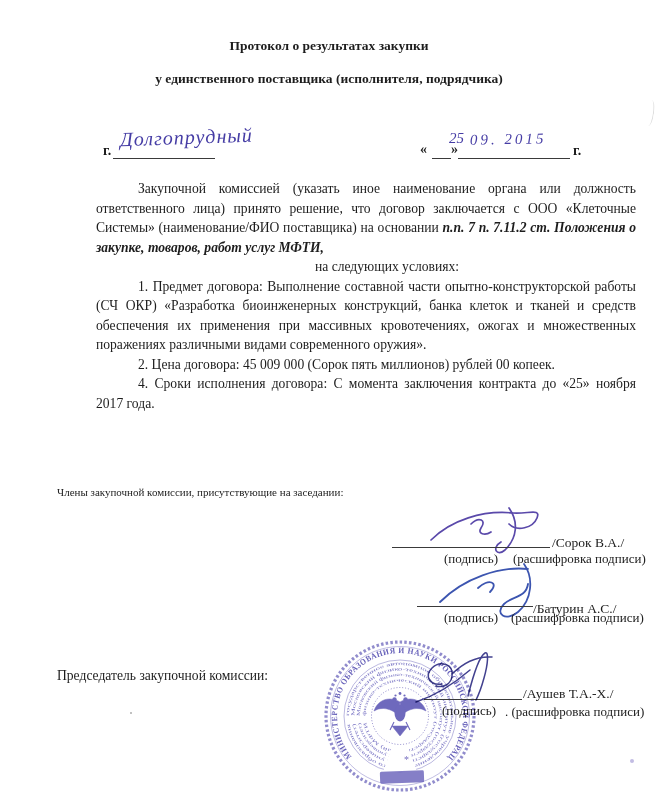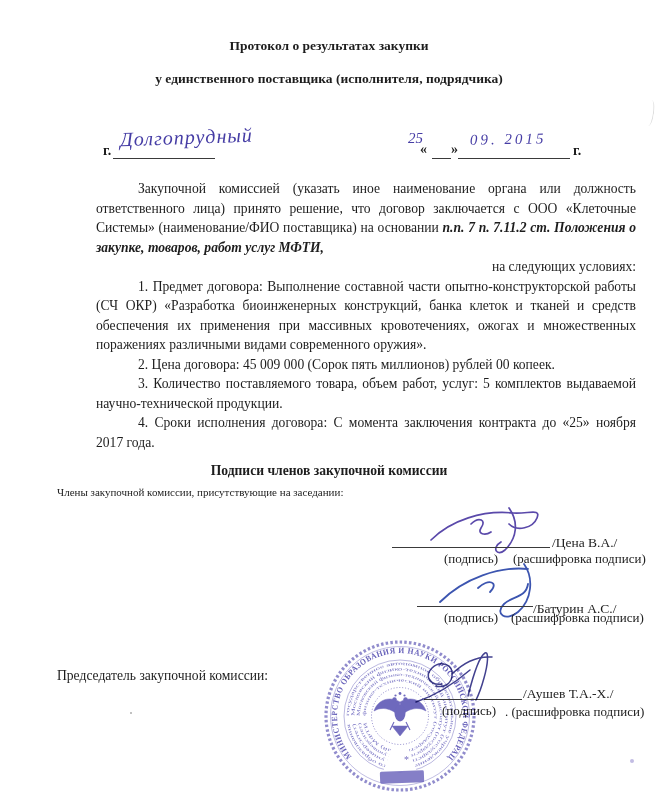--- a/index.html
+++ b/index.html
@@ -10,33 +10,33 @@
     overflow:hidden; margin:0 auto;
   }
   .abs { position:absolute; }
   .t1 { top:38px; left:0; width:100%; text-align:center; font-size:13.5px; font-weight:bold; }
   .t2 { top:71px; left:0; width:100%; text-align:center; font-size:13.5px; font-weight:bold; }
   .hand {
     font-style:italic; color:#463da5; display:inline-block;
     font-family:"Liberation Serif",serif; white-space:nowrap;
   }
   .city-hand { top:126px; left:120px; font-size:20px; letter-spacing:1px; transform:rotate(-2deg); }
-  .day-hand  { top:130px; left:408px; font-size:15px; }
+  .day-hand  { top:130px; left:449px; font-size:15px; }
   .my-hand   { top:131px; left:470px; font-size:15px; letter-spacing:3px; transform:rotate(-1deg); }
   .uline { border-bottom:1.2px solid #3a3a3a; }
   .city-uline { top:143px; left:113px; width:102px; height:16px; }
   .day-uline  { top:143px; left:432px; width:19px; height:16px; }
   .my-uline   { top:143px; left:458px; width:112px; height:16px; }
   .q1 { top:142px; left:420px; font-size:14px; font-weight:bold; }
   .q2 { top:142px; left:451px; font-size:14px; font-weight:bold; }
   .gpref { top:143px; left:103px; font-size:14px; font-weight:bold; }
   .gsuf  { top:143px; left:573px; font-size:14px; font-weight:bold; }
   .content { top:179px; left:57px; width:540px; font-size:13.6px; line-height:19.5px; text-align:justify;margin-left:39px; }
   .content p { text-indent:42px; }
-  .content p.noj { text-align:right; }
+  .content p.noj { text-align:center; }
   .bi { font-weight:bold; font-style:italic; }
   .sig-heading { top:463px; left:0; width:100%; text-align:center; font-size:13.6px; font-weight:bold; }
   .sig-intro   { top:486px; left:57px; font-size:11px; }
   .sigline { border-top:1.1px solid #3a3a3a; height:0; }
   .sig-name { font-size:13.5px; white-space:nowrap; }
   .sig-label { font-size:13px; color:#222; text-align:right; white-space:nowrap; }
   .chair-label { top:668px; left:57px; font-size:13.6px; }
   .stamp { top:636px; left:320px; mix-blend-mode:multiply; opacity:.95; }
   .scribble { mix-blend-mode:multiply; }
   .edge-mark { top:100px; left:646px; width:8px; height:26px; border-right:1.5px solid #c9c9c9;
@@ -62,36 +62,34 @@
   <span class="abs q2">»</span>
   <span class="abs uline my-uline"></span>
   <span class="abs hand my-hand">09. 2015</span>
   <span class="abs gsuf">г.</span>
 
   <div class="abs content">
     <p><span>Закупочной комиссией (указать иное наименование органа или должность ответственного лица) принято решение, что договор заключается с ООО «Клеточные Системы» (наименование/ФИО поставщика) на основании </span><span class="bi">п.п. 7 п. 7.11.2 ст. Положения о закупке, товаров, работ услуг МФТИ,</span></p>
     <p class="noj">на следующих условиях:</p>
     <p>1. Предмет договора: Выполнение составной части опытно-конструкторской работы (СЧ ОКР) «Разработка биоинженерных конструкций, банка клеток и тканей и средств обеспечения их применения при массивных кровотечениях, ожогах и множественных поражениях различными видами современного оружия».</p>
     <p>2. Цена договора: 45 009 000 (Сорок пять миллионов) рублей 00 копеек.</p>
-    <p>3. Количество поставляемого товара, объем работ, услуг: 5 комплектов выдаваемой научно-технической продукции.</p>
     <p>4. Сроки исполнения договора: С момента заключения контракта до «25» ноября 2017 года.</p>
   </div>
 
-  <div class="abs sig-heading">Подписи членов закупочной комиссии</div>
   <div class="abs sig-intro">Члены закупочной комиссии, присутствующие на заседании:</div>
 
   <svg class="abs scribble" style="top:504px;left:425px;" width="135" height="52" viewBox="0 0 135 52">
     <g fill="none" stroke="#5a49aa" stroke-width="1.7" stroke-linecap="round">
       <path d="M6 36 C26 16 58 6 88 9 C104 10 116 4 112 14 C108 24 92 28 84 20"></path>
       <path d="M84 4 C94 18 92 34 80 46 C72 53 66 44 76 38"></path>
       <path d="M46 20 C54 12 62 16 56 24 C52 30 60 32 66 28"></path>
     </g>
   </svg>
   <div class="abs sigline" style="top:547px;left:392px;width:158px;"></div>
-  <span class="abs sig-name" style="top:535px;left:552px;">/Цена В.А./</span>
+  <span class="abs sig-name" style="top:535px;left:552px;">/Сорок В.А./</span>
   <span class="abs sig-label" style="top:551px;left:428px;width:70px;">(подпись)</span>
   <span class="abs sig-label" style="top:551px;left:513px;width:110px;">(расшифровка подписи)</span>
 
   <svg class="abs scribble" style="top:562px;left:430px;" width="130" height="58" viewBox="0 0 130 58">
     <g fill="none" stroke="#3c55b0" stroke-width="1.8" stroke-linecap="round">
       <path d="M10 40 C34 16 70 4 98 7"></path>
       <path d="M94 2 C104 16 102 38 88 50 C76 60 64 52 74 42 C82 34 96 36 98 22"></path>
       <path d="M48 26 C58 16 70 20 60 30"></path>
     </g>
   </svg>

